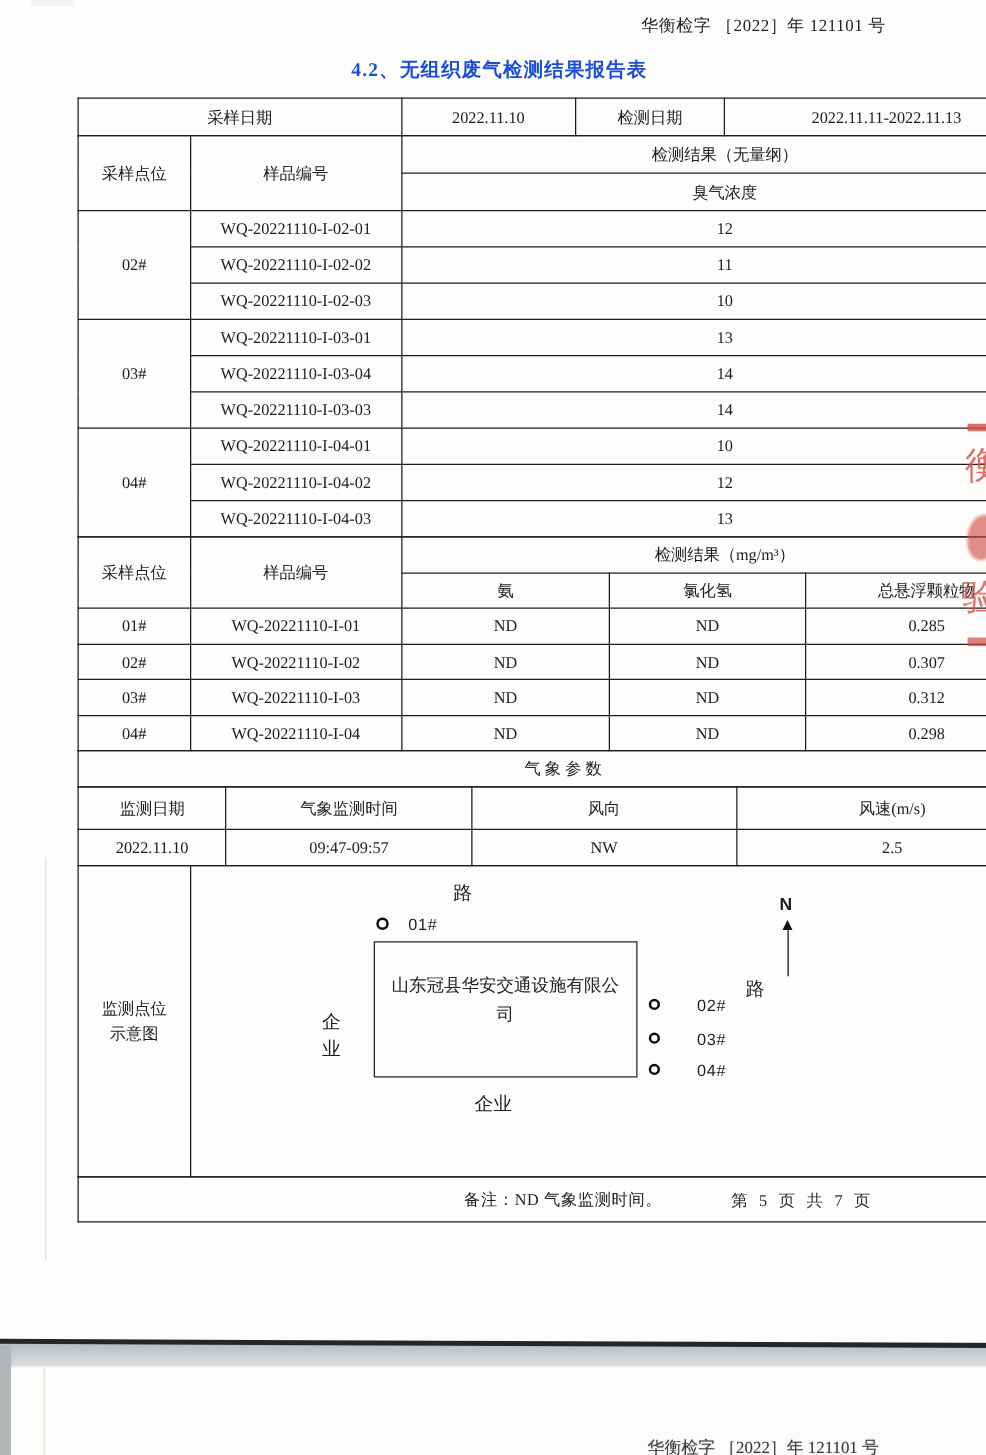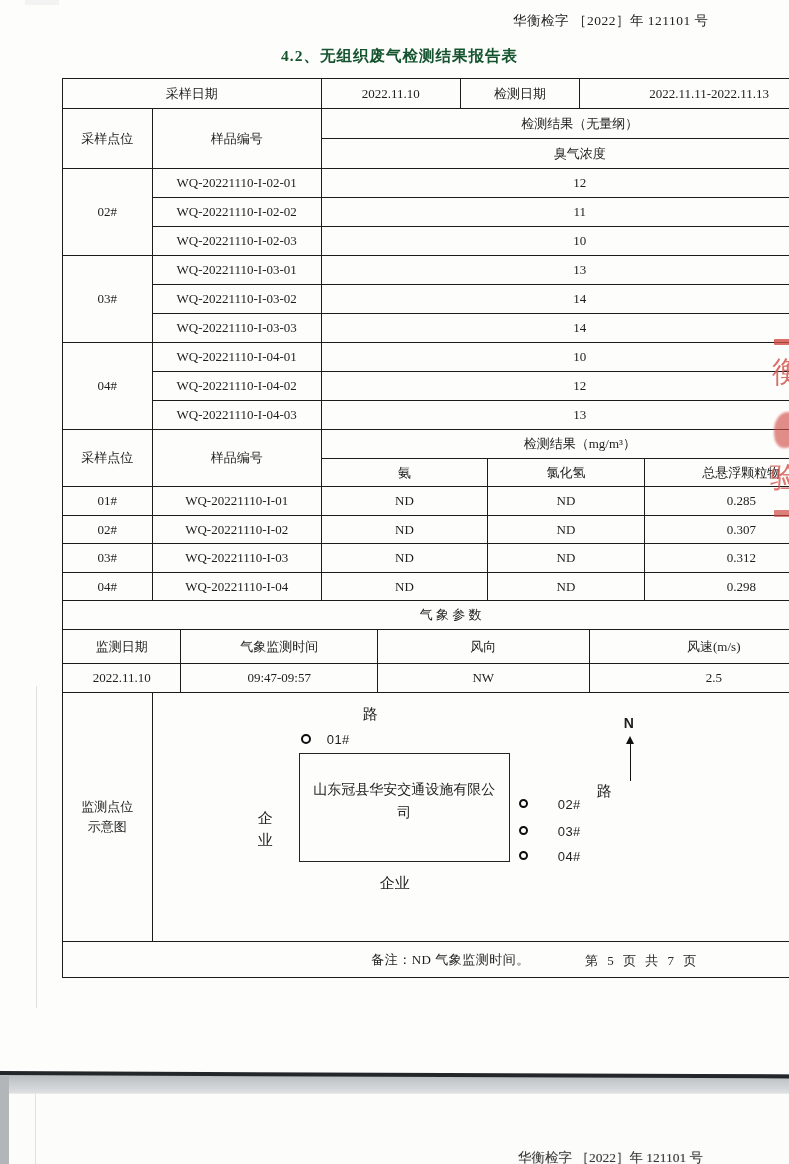--- a/index.html
+++ b/index.html
@@ -5,21 +5,21 @@
   * { margin:0; padding:0; box-sizing:border-box; }
   html,body { background:#ffffff; }
   .page {
     position:relative; width:789px; height:1164px;
     background:#fdfdfc; overflow:hidden;
     font-family:"Liberation Serif","DejaVu Serif",serif;
     color:#1d1d1d;
     padding-left:45px;
   }
   .doc-number { position:absolute; top:12px; left:513px; font-size:13.5px; letter-spacing:.5px; color:#222; }
-  .title { position:absolute; top:46px; left:62px; width:675px; text-align:center; font-weight:bold; font-size:15.5px; letter-spacing:1px; color:#14532d; }
+  .title { position:absolute; top:46px; left:62px; width:675px; text-align:center; font-weight:bold; font-size:15.5px; letter-spacing:1px; color:#1d4ed8; }
 
   .report { position:absolute; top:78px; left:62px; width:675px; }
   table.t { border-collapse:collapse; table-layout:fixed; width:777px; margin-top:-1px; }
   table.t:first-child { margin-top:0; }
   table.t td {
     border:1px solid #1c1c1c; text-align:center; vertical-align:middle;
     font-size:13px; padding:0 2px; overflow:hidden; color:#1d1d1d;
   }
   tr.h29{height:29px} tr.h30{height:30px} tr.h28{height:28px}
   tr.h34{height:34px} tr.h36{height:36px} tr.h249{height:249px}
@@ -115,21 +115,21 @@
       <tr class="h29">
         <td>WQ-20221110-I-02-03</td>
         <td>10</td>
       </tr>
       <tr class="h29">
         <td rowspan="3">03#</td>
         <td>WQ-20221110-I-03-01</td>
         <td>13</td>
       </tr>
       <tr class="h29">
-        <td>WQ-20221110-I-03-02</td>
+        <td>WQ-20221110-I-03-04</td>
         <td>14</td>
       </tr>
       <tr class="h29">
         <td>WQ-20221110-I-03-03</td>
         <td>14</td>
       </tr>
       <tr class="h29">
         <td rowspan="3">04#</td>
         <td>WQ-20221110-I-04-01</td>
         <td>10</td>

